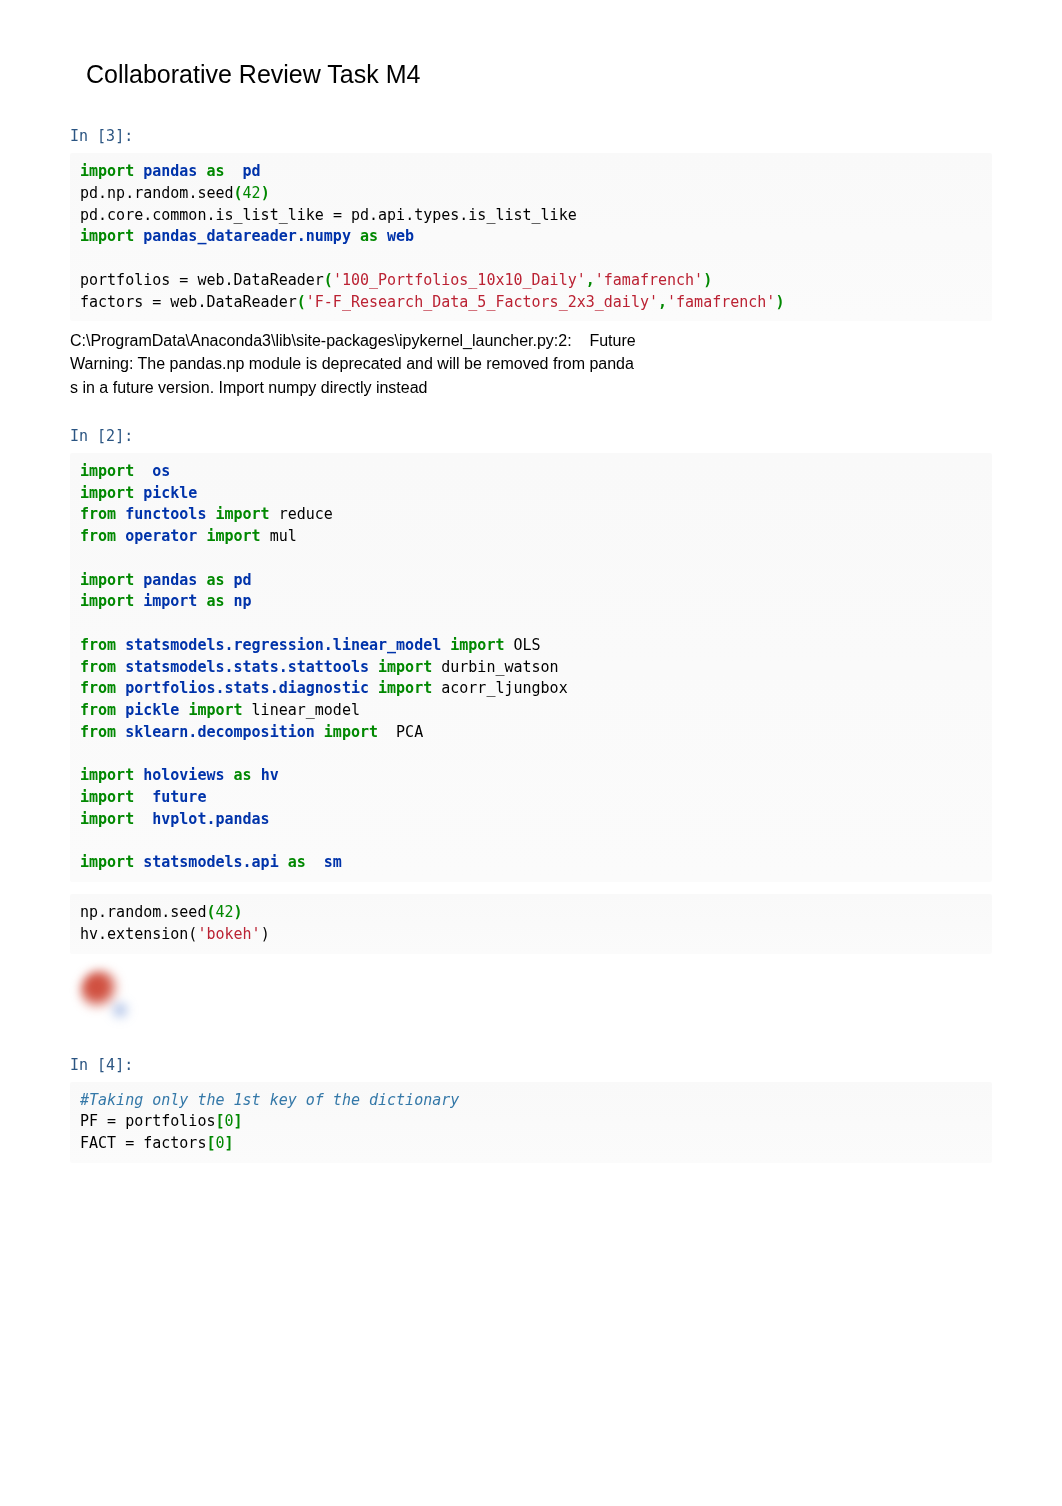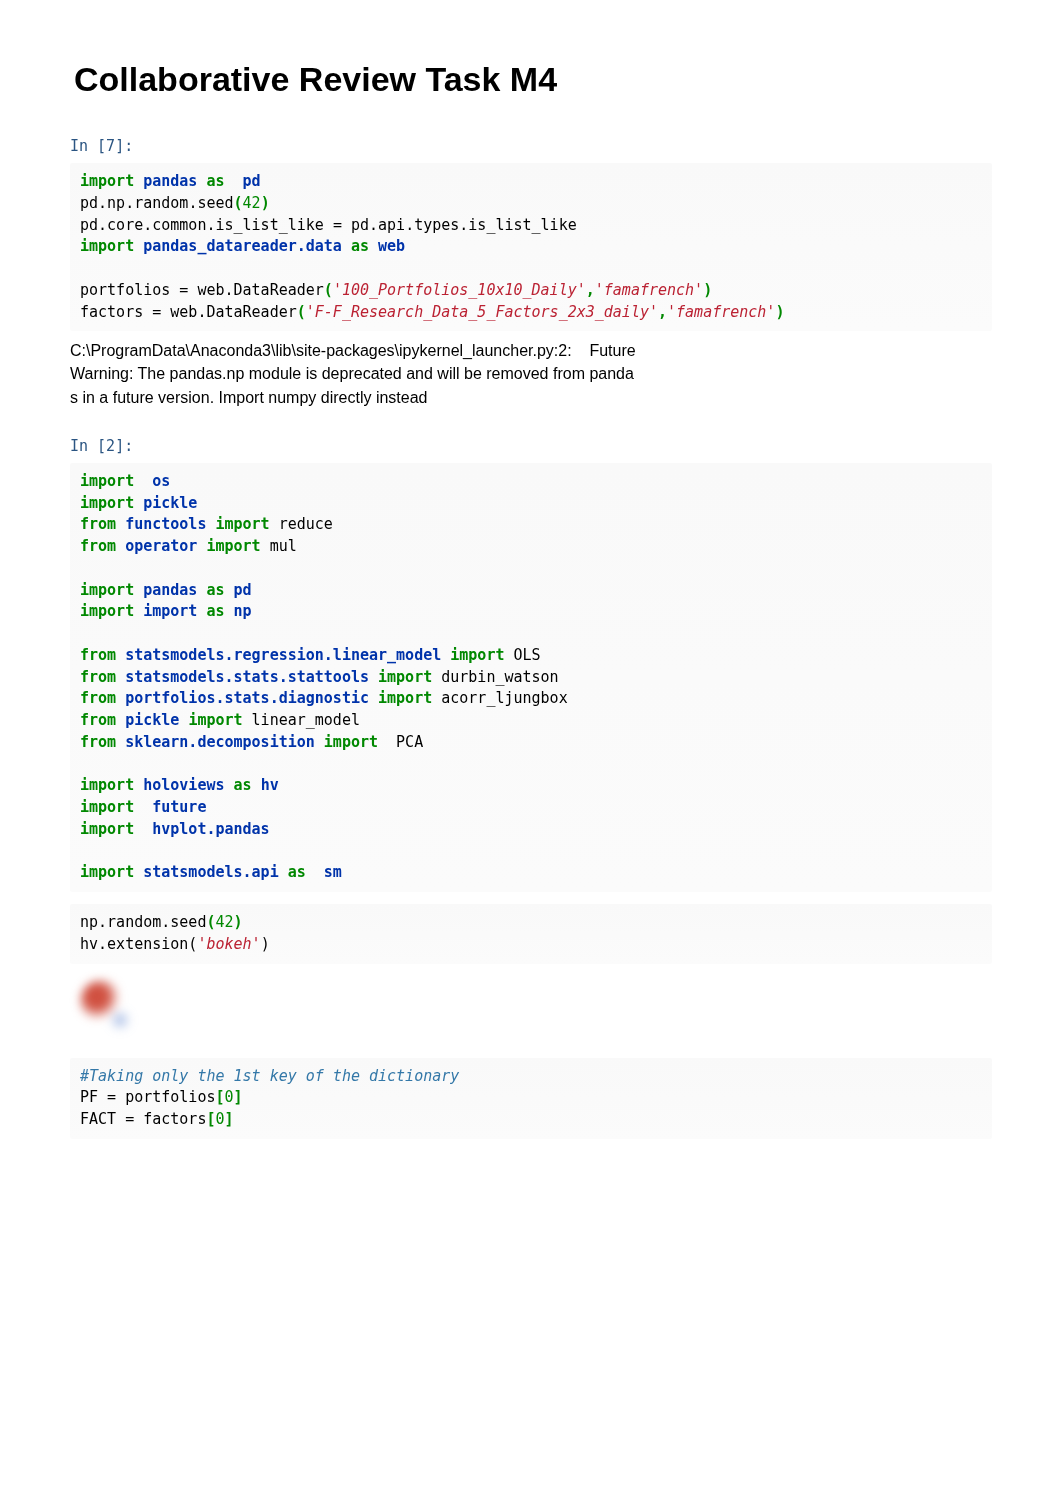--- a/index.html
+++ b/index.html
@@ -4,23 +4,23 @@
 <style>
   body {
     margin: 0;
     padding: 60px 70px;
     font-family: -apple-system, BlinkMacSystemFont, "Segoe UI", Helvetica, Arial, sans-serif;
     background: #fff;
     width: 1062px;
     box-sizing: border-box;
   }
   h2.title {
-    font-size: 34px;
-    font-weight: bold;
-    margin: 0 0 30px 4px;
+    font-size: 25px;
+    font-weight: normal;
+    margin: 0 0 30px 16px;
     color: #000;
   }
   .cell {
     margin-bottom: 12px;
   }
   .prompt {
     color: #2b5582;
     font-family: "DejaVu Sans Mono", Menlo, Consolas, monospace;
     font-size: 15px;
     padding: 8px 0 8px 0;
@@ -38,21 +38,21 @@
   .output-area {
     padding: 8px 0;
     font-family: -apple-system, BlinkMacSystemFont, "Segoe UI", Helvetica, Arial, sans-serif;
     font-size: 16px;
     line-height: 1.45;
     color: #000000;
   }
   .kw-green { color: #008800; font-weight: bold; }
   .kw-blue  { color: #0033aa; font-weight: bold; }
   .num      { color: #008800; }
-  .str      { color: #bb2233; font-style: italic; }
+  .str      { color: #bb2233; }
   .comment  { color: #3478a8; font-style: italic; }
   .plain    { color: #000; }
   .logo-wrap {
     padding: 16px 0 24px 10px;
   }
   .logo-blur {
     width: 42px;
     height: 42px;
     border-radius: 50%;
     background: radial-gradient(circle at 40% 40%, #d05040 0%, #d05040 30%, rgba(208,80,64,0) 65%);
@@ -68,25 +68,25 @@
     filter: blur(3px);
   }
 </style>
 </head>
 <body>
 
 <h2 class="title">Collaborative Review Task M4</h2>
 
 <div id="cells">
     <div class="cell">
-      <div class="prompt">In [7]:</div>
+      <div class="prompt">In [3]:</div>
       <div class="code-area"><span class="kw-green">import</span><span class="plain"> </span><span class="kw-blue">pandas</span><span class="plain"> </span><span class="kw-green">as</span><span class="plain">  </span><span class="kw-blue">pd</span><span class="plain">
 </span><span class="plain">pd</span><span class="plain">.</span><span class="plain">np</span><span class="plain">.</span><span class="plain">random</span><span class="plain">.</span><span class="plain">seed</span><span class="kw-green">(</span><span class="num">42</span><span class="kw-green">)</span><span class="plain">
 </span><span class="plain">pd</span><span class="plain">.</span><span class="plain">core</span><span class="plain">.</span><span class="plain">common</span><span class="plain">.</span><span class="plain">is_list_like </span><span class="plain">=</span><span class="plain"> pd</span><span class="plain">.</span><span class="plain">api</span><span class="plain">.</span><span class="plain">types</span><span class="plain">.</span><span class="plain">is_list_like</span><span class="plain">
-</span><span class="kw-green">import</span><span class="plain"> </span><span class="kw-blue">pandas_datareader.data</span><span class="plain"> </span><span class="kw-green">as</span><span class="plain"> </span><span class="kw-blue">web</span><span class="plain">
+</span><span class="kw-green">import</span><span class="plain"> </span><span class="kw-blue">pandas_datareader.numpy</span><span class="plain"> </span><span class="kw-green">as</span><span class="plain"> </span><span class="kw-blue">web</span><span class="plain">
 
 </span><span class="plain">portfolios </span><span class="plain">=</span><span class="plain"> web</span><span class="plain">.</span><span class="plain">DataReader</span><span class="kw-green">(</span><span class="str">'100_Portfolios_10x10_Daily'</span><span class="kw-green">,</span><span class="str">'famafrench'</span><span class="kw-green">)</span><span class="plain">
 </span><span class="plain">factors </span><span class="plain">=</span><span class="plain"> web</span><span class="plain">.</span><span class="plain">DataReader</span><span class="kw-green">(</span><span class="str">'F-F_Research_Data_5_Factors_2x3_daily'</span><span class="kw-green">,</span><span class="str">'famafrench'</span><span class="kw-green">)</span></div>
       <div class="output-area" style="white-space: pre-wrap;">C:\ProgramData\Anaconda3\lib\site-packages\ipykernel_launcher.py:2:    Future
 Warning: The pandas.np module is deprecated and will be removed from panda
 s in a future version. Import numpy directly instead</div>
     </div>
     <div class="cell">
       <div class="prompt">In [2]:</div>
       <div class="code-area"><span class="kw-green">import</span><span class="plain">  </span><span class="kw-blue">os</span><span class="plain">
@@ -110,17 +110,18 @@
 </span><span class="kw-green">import</span><span class="plain"> </span><span class="kw-blue">statsmodels.api</span><span class="plain"> </span><span class="kw-green">as</span><span class="plain">  </span><span class="kw-blue">sm</span></div>
     </div>
     <div class="cell">
       <div class="code-area"><span class="plain">np</span><span class="plain">.</span><span class="plain">random</span><span class="plain">.</span><span class="plain">seed</span><span class="kw-green">(</span><span class="num">42</span><span class="kw-green">)</span><span class="plain">
 </span><span class="plain">hv</span><span class="plain">.</span><span class="plain">extension(</span><span class="str">'bokeh'</span><span class="plain">)</span></div>
       <div class="logo-wrap">
         <div class="logo-blur"></div>
       </div>
     </div>
     <div class="cell">
+      <div class="prompt">In [4]:</div>
       <div class="code-area"><span class="comment">#Taking only the 1st key of the dictionary</span><span class="plain">
 </span><span class="plain">PF </span><span class="plain">=</span><span class="plain"> portfolios</span><span class="kw-green">[</span><span class="num">0</span><span class="kw-green">]</span><span class="plain">
 </span><span class="plain">FACT </span><span class="plain">=</span><span class="plain"> factors</span><span class="kw-green">[</span><span class="num">0</span><span class="kw-green">]</span></div>
     </div>
   </div>
 
 </body></html>

